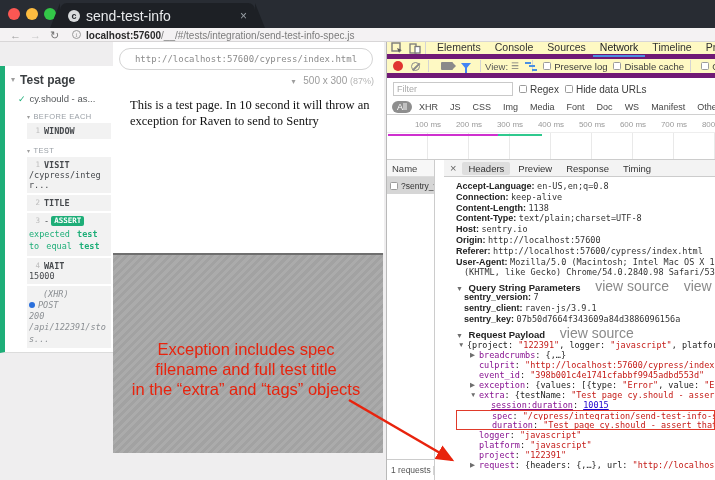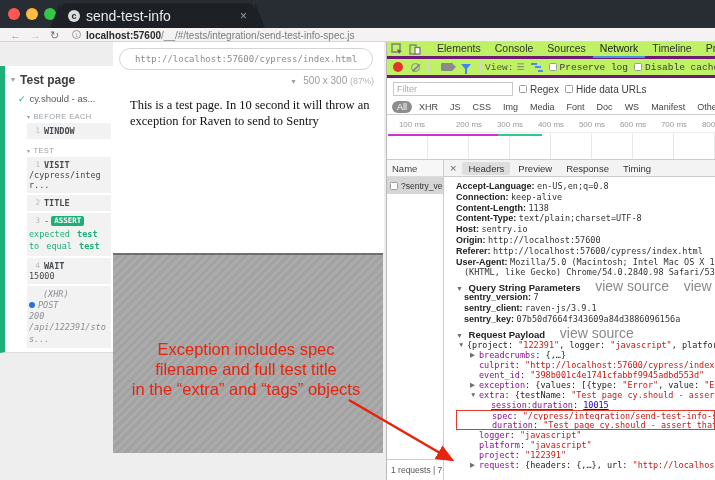--- a/index.html
+++ b/index.html
@@ -65,26 +65,26 @@
     padding:0 3px;border-radius:2px;margin-left:2px;}
   .assert-text{color:var(--cypress-green);margin-top:2px;word-spacing:2px;line-height:1.45;}
   .assert-text .b{font-weight:bold;}
   .xhr-block{font-style:italic;color:#8b8f93;}
   .xhr-line{line-height:1.32;word-break:break-all;}
   .xhr-dot{display:inline-block;width:6px;height:6px;border-radius:50%;background:#2a6fdb;margin-right:3px;}
 
   
   .devtools{position:absolute;left:386px;top:42px;width:329px;height:438px;background:#fff;
     border-left:1px solid #b9b9b9;font-size:10px;color:#333;}
-  .dt-row{display:flex;align-items:center;background:#bef264;border-bottom:3px solid #701a75;}
+  .dt-row{display:flex;align-items:center;background:#fef9c3;border-bottom:5px solid #701a75;}
   .dt-tabs{height:17px;padding-left:4px;}
   .dt-tab{padding:0 7px;line-height:16px;font-size:10.5px;color:#333;white-space:nowrap;}
   .dt-tab.active{border-bottom:2px solid #4a90e2;color:#202124;}
   .vsep{width:1px;height:12px;background:#d4d4d4;margin:0 4px;flex:none;}
-  .dt-controls{height:19px;padding-left:6px;font-size:9.5px;color:#555;font-family:Liberation Mono, monospace;}
+  .dt-controls{height:19px;padding-left:6px;font-size:9.5px;color:#555;}
   .rec{width:10px;height:10px;border-radius:50%;background:#e0342f;flex:none;}
   .ic{flex:none;display:inline-block;}
   .clear-ic{width:9px;height:9px;border:1.5px solid #8a8a8a;border-radius:50%;position:relative;margin-left:8px;}
   .clear-ic:after{content:"";position:absolute;left:-1px;top:3px;width:10px;height:1.5px;background:#8a8a8a;transform:rotate(-45deg);}
   .cam-ic{width:12px;height:8px;background:#8a8a8a;border-radius:1px;position:relative;margin-left:8px;}
   .cam-ic:after{content:"";position:absolute;right:-3px;top:1px;border-left:3px solid #8a8a8a;
     border-top:3px solid transparent;border-bottom:3px solid transparent;}
   .funnel-ic{margin-left:8px;width:0;height:0;border-left:5px solid transparent;border-right:5px solid transparent;
     border-top:6px solid var(--devtools-blue);position:relative;}
   .funnel-ic:after{content:"";position:absolute;left:-1px;top:-2px;width:2px;height:6px;background:var(--devtools-blue);}
@@ -101,21 +101,21 @@
   .type-pill{padding:1px 5px;margin-right:2px;color:#454545;border-radius:7px;white-space:nowrap;}
   .type-pill.active{background:#8e8e8e;color:#fff;}
   .ruler{position:absolute;left:0px;top:75px;width:329px;height:16px;border-bottom:1px solid #eee;}
   .ruler span{position:absolute;top:3px;width:38px;text-align:center;font-size:8px;color:#9a9a9a;white-space:nowrap;}
   .grid{position:absolute;left:0;top:91px;width:329px;height:27px;border-bottom:1px solid #ccc;
     background:repeating-linear-gradient(to right,transparent 0 40px,#e9e9e9 40px 41px);}
   .ovline{position:absolute;top:1px;height:2px;}
   .ov-magenta{left:1px;width:110px;background:#cf30cf;}
   .ov-green{left:111px;width:44px;background:#2fc98e;}
 
-  .name-col{position:absolute;left:0;top:118px;width:57px;bottom:0;border-right:1px solid #ccc;background:#fff;}
+  .name-col{position:absolute;left:0;top:118px;width:48px;bottom:0;border-right:1px solid #ccc;background:#fff;}
   .name-head{height:17px;line-height:17px;padding-left:5px;font-size:9.5px;color:#444;border-bottom:1px solid #ddd;background:#f7f7f7;}
   .req-row{height:17px;background:#d6d6d6;display:flex;align-items:center;padding-left:3px;font-size:8.5px;color:#333;}
   .req-row .cb{margin:0 3px 0 0;}
   .req-name{white-space:nowrap;overflow:hidden;}
   .name-summary{position:absolute;left:0;bottom:0;width:100%;height:21px;border-top:1px solid #ccc;
     font-size:8.5px;color:#555;line-height:20px;padding-left:4px;white-space:nowrap;overflow:hidden;background:#fff;}
 
   .detail{position:absolute;left:57px;top:118px;right:0;bottom:0;background:#fff;overflow:hidden;}
   .detail-tabs{height:17px;display:flex;align-items:center;background:#f3f3f3;border-bottom:1px solid #ccc;padding-left:4px;}
   .detail-close{color:#666;font-size:11px;margin:0 6px 0 2px;}
@@ -316,21 +316,21 @@
         <span class="type-pill">Img</span>
         <span class="type-pill">Media</span>
         <span class="type-pill">Font</span>
         <span class="type-pill">Doc</span>
         <span class="type-pill">WS</span>
         <span class="type-pill">Manifest</span>
         <span class="type-pill">Other</span>
       </div>
 
     <div class="ruler" id="ruler">
-        <span style="left: 6px;">100 ms</span>
+        <span style="left: 22px;">100 ms</span>
         <span style="left: 63px;">200 ms</span>
         <span style="left: 104px;">300 ms</span>
         <span style="left: 145px;">400 ms</span>
         <span style="left: 186px;">500 ms</span>
         <span style="left: 227px;">600 ms</span>
         <span style="left: 268px;">700 ms</span>
         <span style="left: 309px;">800 ms</span>
       </div>
     <div class="grid">
       <span class="ovline ov-magenta"></span>

